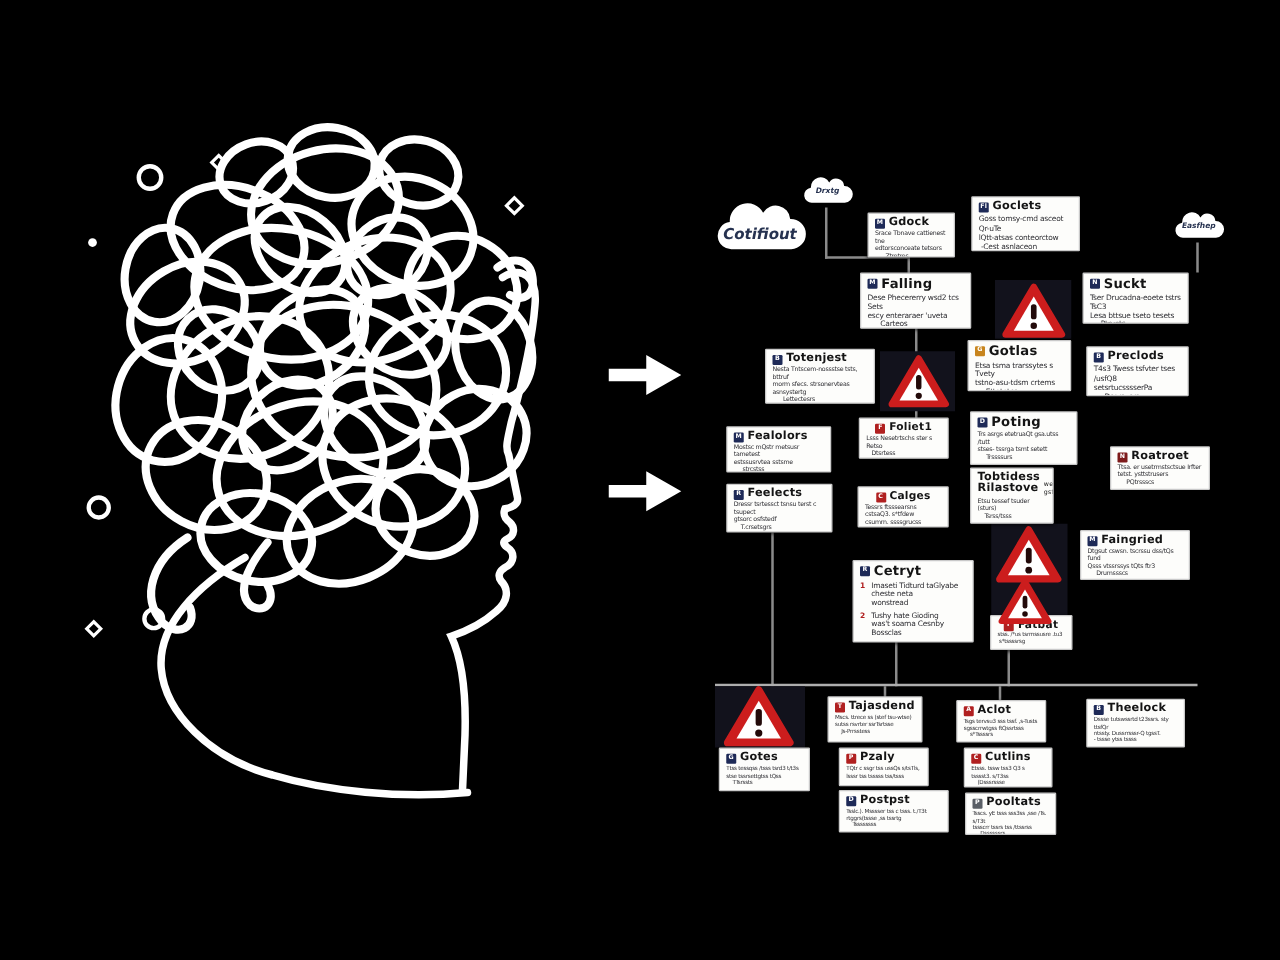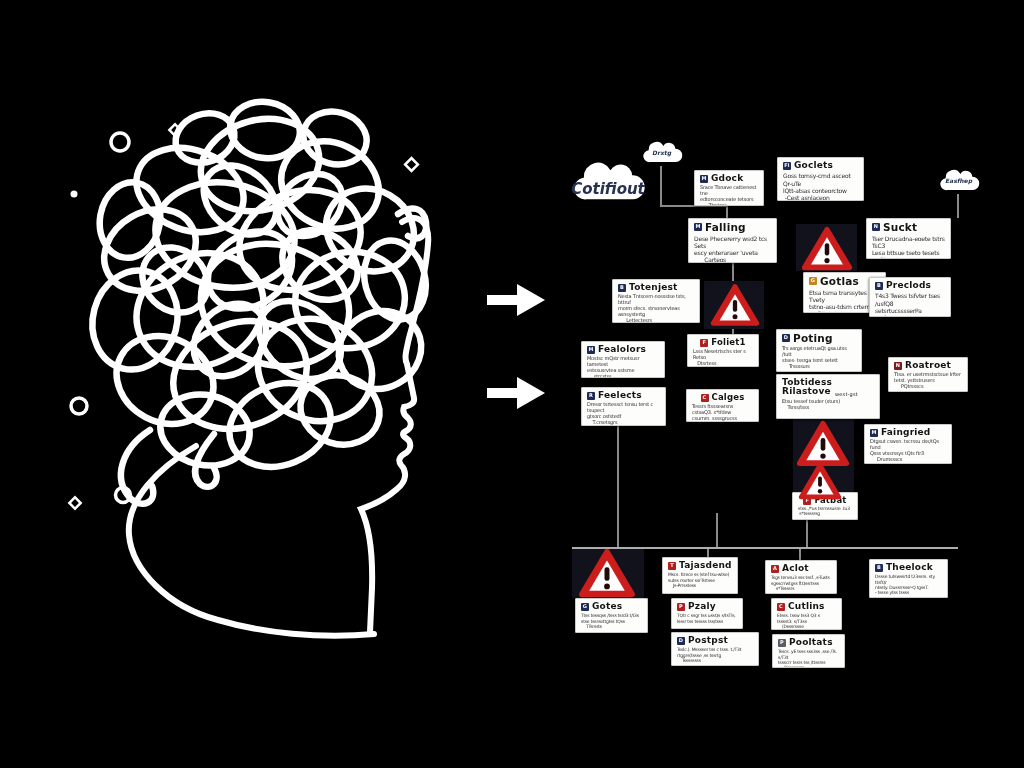--- a/index.html
+++ b/index.html
@@ -160,21 +160,21 @@
     <path d="M30 4 L56 48 L4 48 Z" fill="#cc1d1d" stroke="#cc1d1d" stroke-width="6" stroke-linejoin="round"></path>
     <path d="M30 13 L48.5 44.5 L11.5 44.5 Z" fill="#ffffff"></path>
     <rect x="27.4" y="20" width="5.2" height="14" rx="2.4" fill="#230a0a"></rect>
     <circle cx="30" cy="40" r="3" fill="#230a0a"></circle>
   </svg>
 
   <div class="cloud" style="left:566px;top:156px;width:84px;height:50px;">
     <svg width="84" height="50" viewBox="0 0 100 60">
       <path fill="#ffffff" d="M24 52 a13 13 0 0 1 -3 -26 a17 17 0 0 1 32 -9 a14 14 0 0 1 26 6 a12.5 12.5 0 0 1 1 29 Z"></path>
     </svg>
-    <span class="lbl" style="top:24px;font-size:15px;">Cotifiout</span>
+    <span class="lbl" style="top:24px;font-size:12px;">Cotifiout</span>
   </div>
   <div class="cloud" style="left:639px;top:136px;width:46px;height:32px;">
     <svg width="46" height="32" viewBox="0 0 100 60">
       <path fill="#ffffff" d="M24 52 a13 13 0 0 1 -3 -26 a17 17 0 0 1 32 -9 a14 14 0 0 1 26 6 a12.5 12.5 0 0 1 1 29 Z"></path>
     </svg>
     <span class="lbl" style="top:13px;font-size:6px;">Drxtg</span>
   </div>
   <div class="cloud" style="left:936px;top:164px;width:46px;height:32px;">
     <svg width="46" height="32" viewBox="0 0 100 60">
       <path fill="#ffffff" d="M24 52 a13 13 0 0 1 -3 -26 a17 17 0 0 1 32 -9 a14 14 0 0 1 26 6 a12.5 12.5 0 0 1 1 29 Z"></path>
@@ -211,21 +211,21 @@
   </div>
 
   <div class="card" style="left:612px;top:279px;width:88px;height:44px;">
     <div class="card-title"><span class="ic ic-navy">B</span><span>Totenjest</span></div>
     <div class="card-body" style="font-size:5px;">Nesta Tntscem-nossstse tsts, bttruf
 morm sfecs. strsonervteas
 asnsystertg
       Lettectesrs</div>
   </div>
 
-  <div class="card big" style="left:774px;top:272px;width:83px;height:41px;margin-left:29px;">
+  <div class="card big" style="left:774px;top:272px;width:83px;height:41px;">
     <div class="card-title"><span class="ic ic-orange">G</span><span>Gotlas</span></div>
     <div class="card-body">Etsa tsma trarssytes s Tvety
 tstno-asu-tdsm crtems
      Ettetntcs</div>
   </div>
 
   <div class="card" style="left:869px;top:277px;width:82px;height:40px;">
     <div class="card-title"><span class="ic ic-navy">B</span><span>Preclods</span></div>
     <div class="card-body">T4s3 Twess tsfvter tses /usfQ8
 setsrtucsssserPa
@@ -265,27 +265,42 @@
 gtsorc osfstedf
     T.crsetsgrs</div>
   </div>
 
   <div class="card small" style="left:686px;top:389px;width:73px;height:33px;">
     <div class="card-title"><span class="ic ic-red">C</span><span>Calges</span></div>
     <div class="card-body" style="font-size:5px;">Tessrs ftsssearsns cstsaQ3. s*tfdew
 csumrn. ssssgrucss</div>
   </div>
 
-  <div class="card" style="left:776px;top:374px;width:104px;height:45px;">
+  <div class="card" style="left:776px;top:374px;width:67px;height:45px;">
     <div class="card-title"><span>Tobtidess
 Rilastove</span><span style="font-weight:normal;font-size:5px;align-self:flex-end;"> west-gst</span></div>
     <div class="card-body" style="font-size:5px;">Etsu tessef tsuder (sturs)
     Tsrss/tsss</div>
   </div>
 
+  <div class="card big" style="left:682px;top:448px;width:97px;height:66px;">
+    <div class="card-title"><span class="ic ic-navy">R</span><span>Cetryt</span></div>
+    <div class="li-row">
+      <span class="li-num">1</span>
+      <span class="li-text">Imaseti Tidturd taGlyabe
+cheste neta
+wonstread</span>
+    </div>
+    <div class="li-row">
+      <span class="li-num">2</span>
+      <span class="li-text">Tushy hate Gioding
+was't soama Cesnby
+Bossclas</span>
+    </div>
+  </div>
 
   <div class="card" style="left:864px;top:424px;width:88px;height:40px;">
     <div class="card-title"><span class="ic ic-navy">M</span><span>Faingried</span></div>
     <div class="card-body" style="font-size:5px;">Dtgsut cswsn. tscrssu dss/tQs fund
 Qsss vtssrssys tQts ftr3
      Drumssscs</div>
   </div>
 
   <div class="card small" style="left:792px;top:492px;width:66px;height:28px;">
     <div class="card-title"><span class="ic ic-red">F</span><span>Fatbat</span></div>

